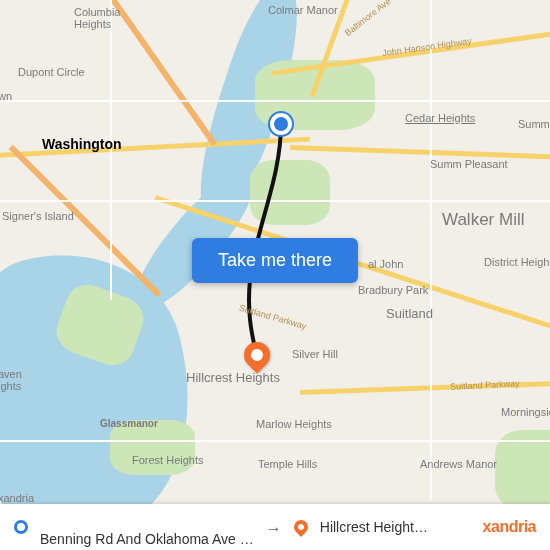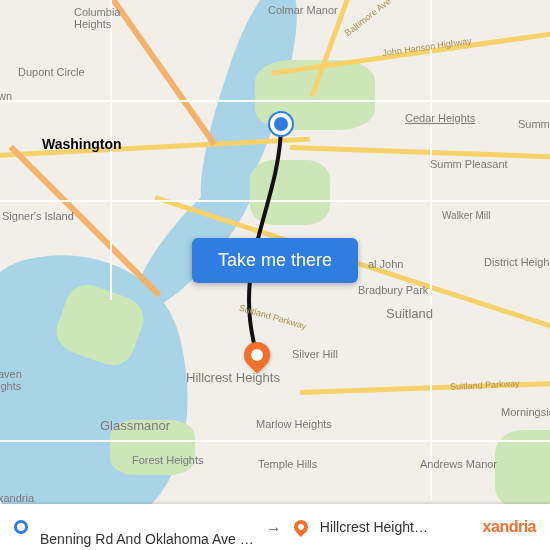--- a/index.html
+++ b/index.html
@@ -150,28 +150,28 @@
 
   <div class="nbhd" style="left:74px; top:6px; white-space:pre;">Columbia
 Heights</div>
   <div class="nbhd" style="left:18px; top:66px;">Dupont Circle</div>
   <div class="nbhd" style="left:-2px; top:90px;">wn</div>
   <div class="nbhd" style="left:2px; top:164px;margin-top:46px;">Signer's Island</div>
   <div class="nbhd" style="left:268px; top:4px;">Colmar Manor</div>
   <div class="nbhd" style="left:405px; top:112px;text-decoration:underline;">Cedar Heights</div>
   <div class="nbhd" style="left:518px; top:118px;">Summ</div>
   <div class="nbhd" style="left:430px; top:158px;">Summ Pleasant</div>
-  <div class="nbhd" style="left:442px; top:210px; font-size:10px;">Walker Mill</div>
+  <div class="nbhd" style="left:442px; top:210px; font-size:17px;">Walker Mill</div>
   <div class="nbhd" style="left:484px; top:256px;">District Heights</div>
   <div class="nbhd" style="left:368px; top:258px;">al John</div>
   <div class="nbhd" style="left:358px; top:284px;">Bradbury Park</div>
   <div class="nbhd" style="left:386px; top:306px; font-size:13px;">Suitland</div>
   <div class="nbhd" style="left:292px; top:348px;">Silver Hill</div>
   <div class="nbhd" style="left:186px; top:370px; font-size:13px;">Hillcrest Heights</div>
-  <div class="nbhd" style="left:100px; top:418px; font-size:13px;">Glassmanor</div>
+  <div class="nbhd" style="left:100px; top:418px; font-size:10px;font-weight:bold;">Glassmanor</div>
   <div class="nbhd" style="left:256px; top:418px;">Marlow Heights</div>
   <div class="nbhd" style="left:132px; top:454px;">Forest Heights</div>
   <div class="nbhd" style="left:258px; top:458px;">Temple Hills</div>
   <div class="nbhd" style="left:420px; top:458px;">Andrews Manor</div>
   <div class="nbhd" style="left:501px; top:406px;">Morningside</div>
   <div class="nbhd" style="left:-2px; top:368px; white-space:pre;">aven
 ights</div>
   <div class="nbhd" style="left:-2px; top:492px;">xandria</div>
 
   <div class="road-label" style="left:340px; top:12px; transform:rotate(-38deg);">Baltimore Ave</div>

